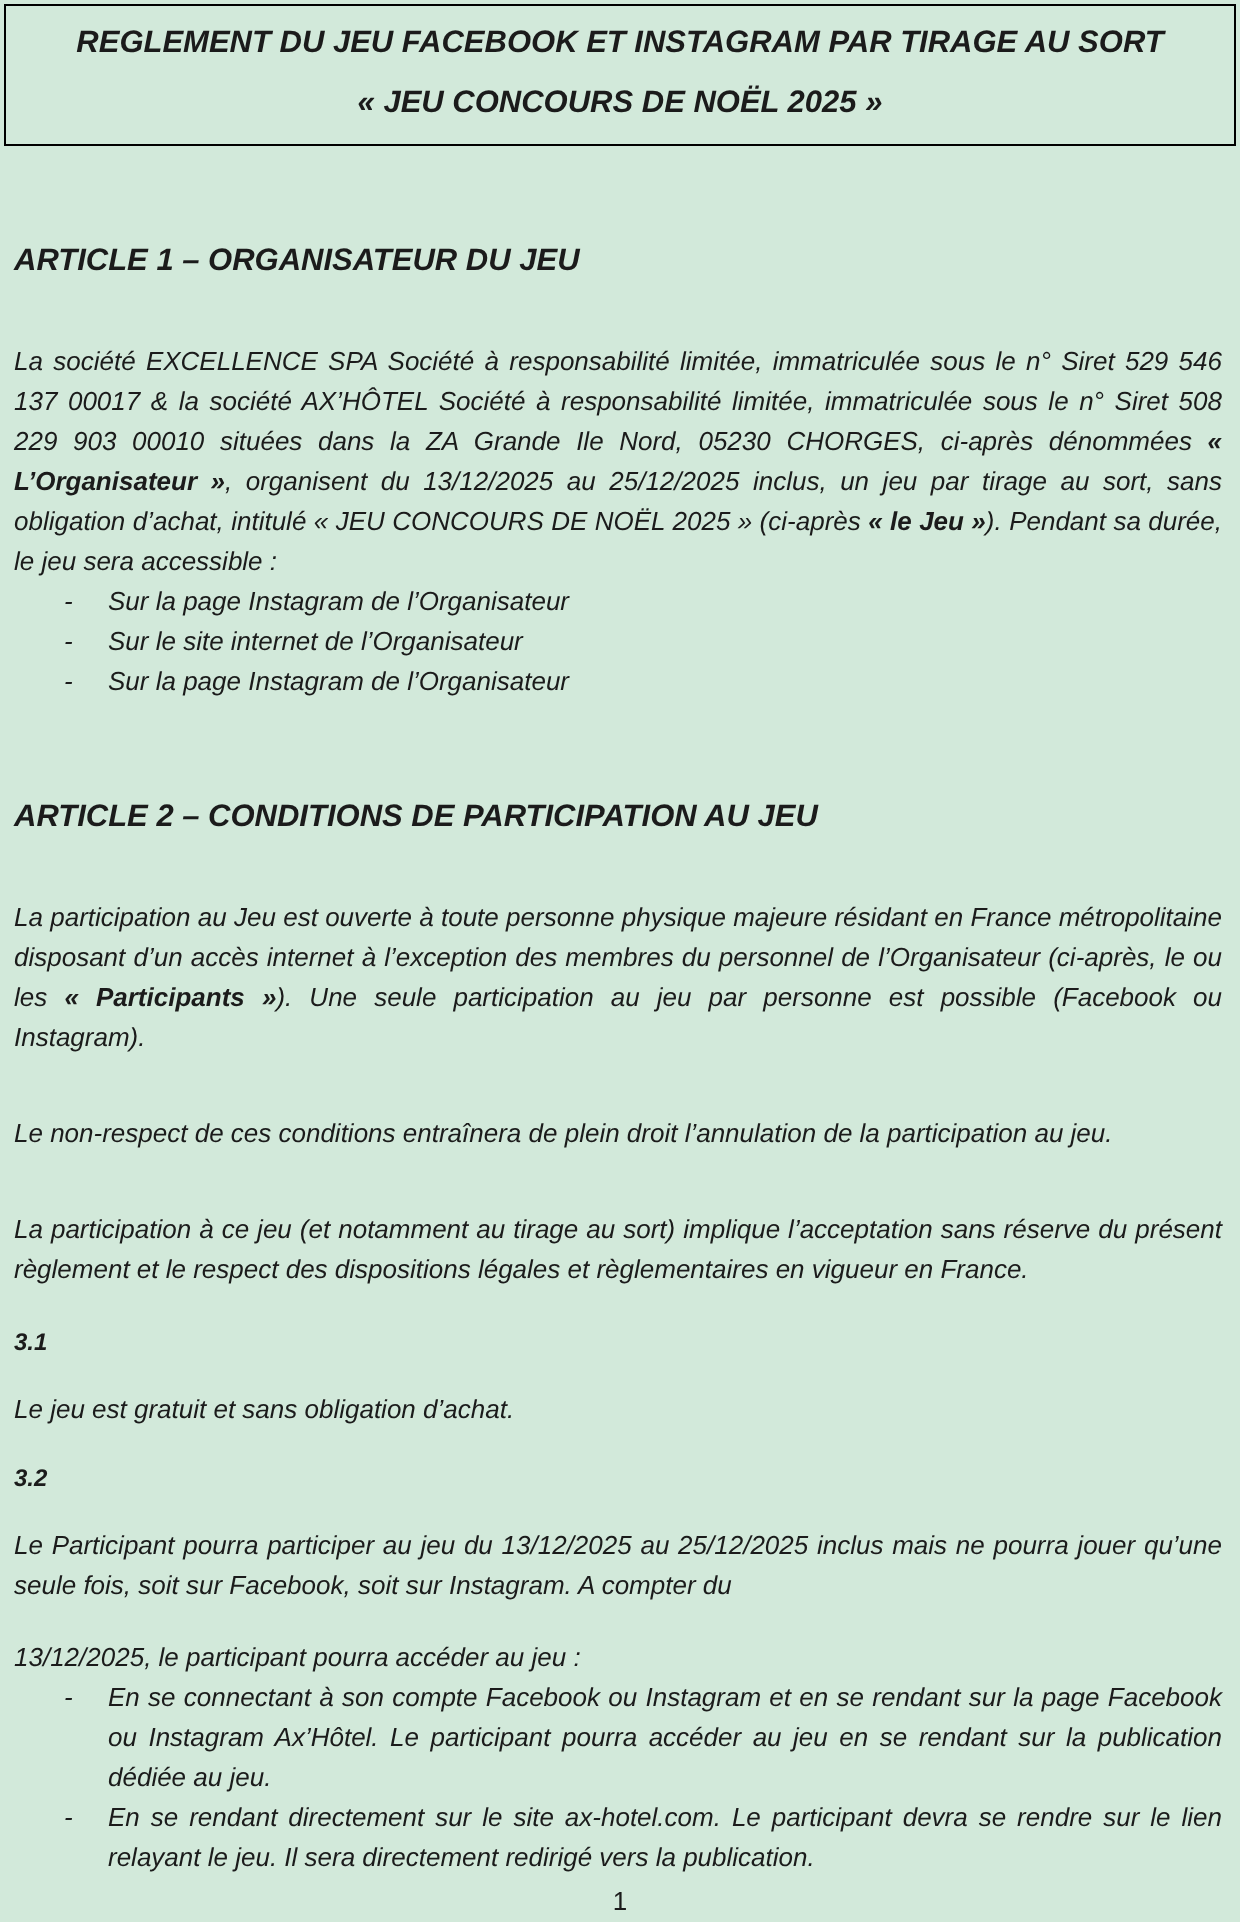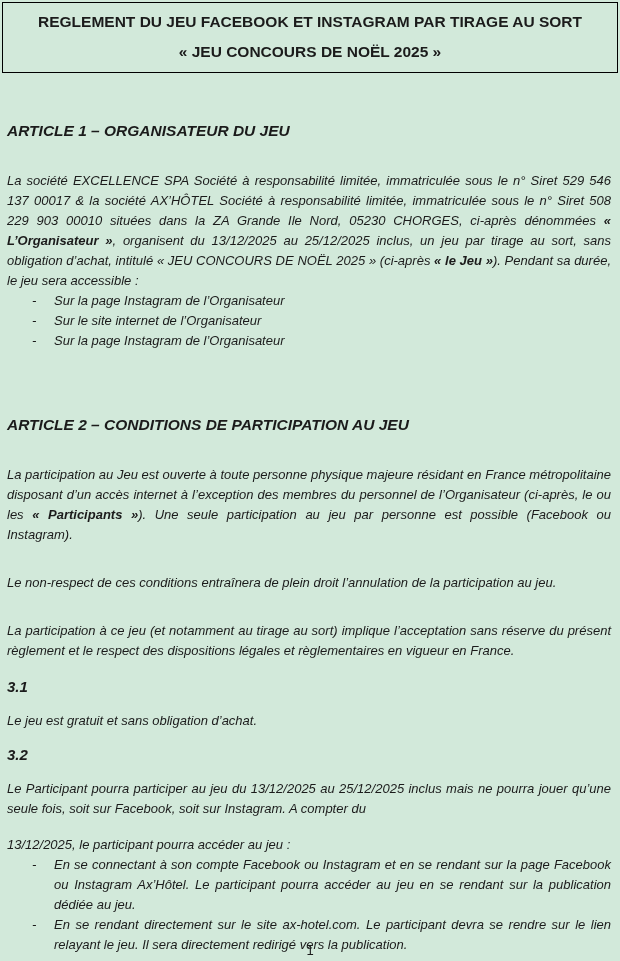--- a/index.html
+++ b/index.html
@@ -9,44 +9,45 @@
     color:#1b1b1b;
     font-family:"Liberation Sans", sans-serif;
     position:relative;
     overflow:hidden;
   }
   .header-box {
     margin:2px 2px 0 2px;
     border:1px solid #000;
     text-align:center;
     padding:7px 6px 9px 6px;
+    font-style:italic;
   }
   .title-line {
     font-weight:bold;
     font-size:15.5px;
     line-height:23px;
   }
   .title-line.second { margin-top:7px; }
   .content { padding:0 9px 0 7px;font-style:italic; }
   .art-heading {
     font-size:15.5px;
     font-weight:bold;
     margin:0;
     line-height:20px;
   }
   .sub-heading {
-    font-size:15px;
+    font-size:12px;
     font-weight:bold;
     line-height:20px;
   }
   p, .li { font-size:13px; line-height:20px; margin:0; }
   .just { text-align:justify; }
   .b { font-weight:bold; }
   .mt48 { margin-top:48px; }
-  .mt44 { margin-top:64px; }
+  .mt44 { margin-top:48px; }
   .mt28 { margin-top:28px; }
   .mt16 { margin-top:16px; }
   .mt14 { margin-top:14px; }
   .mt13 { margin-top:30px; }
   .mt12 { margin-top:28px; }
   .list { margin:0; }
   .li { display:flex; }
   .li .dash { flex:none; width:22px; padding-left:25px; }
   .li .txt { flex:1; }
   .footer {

